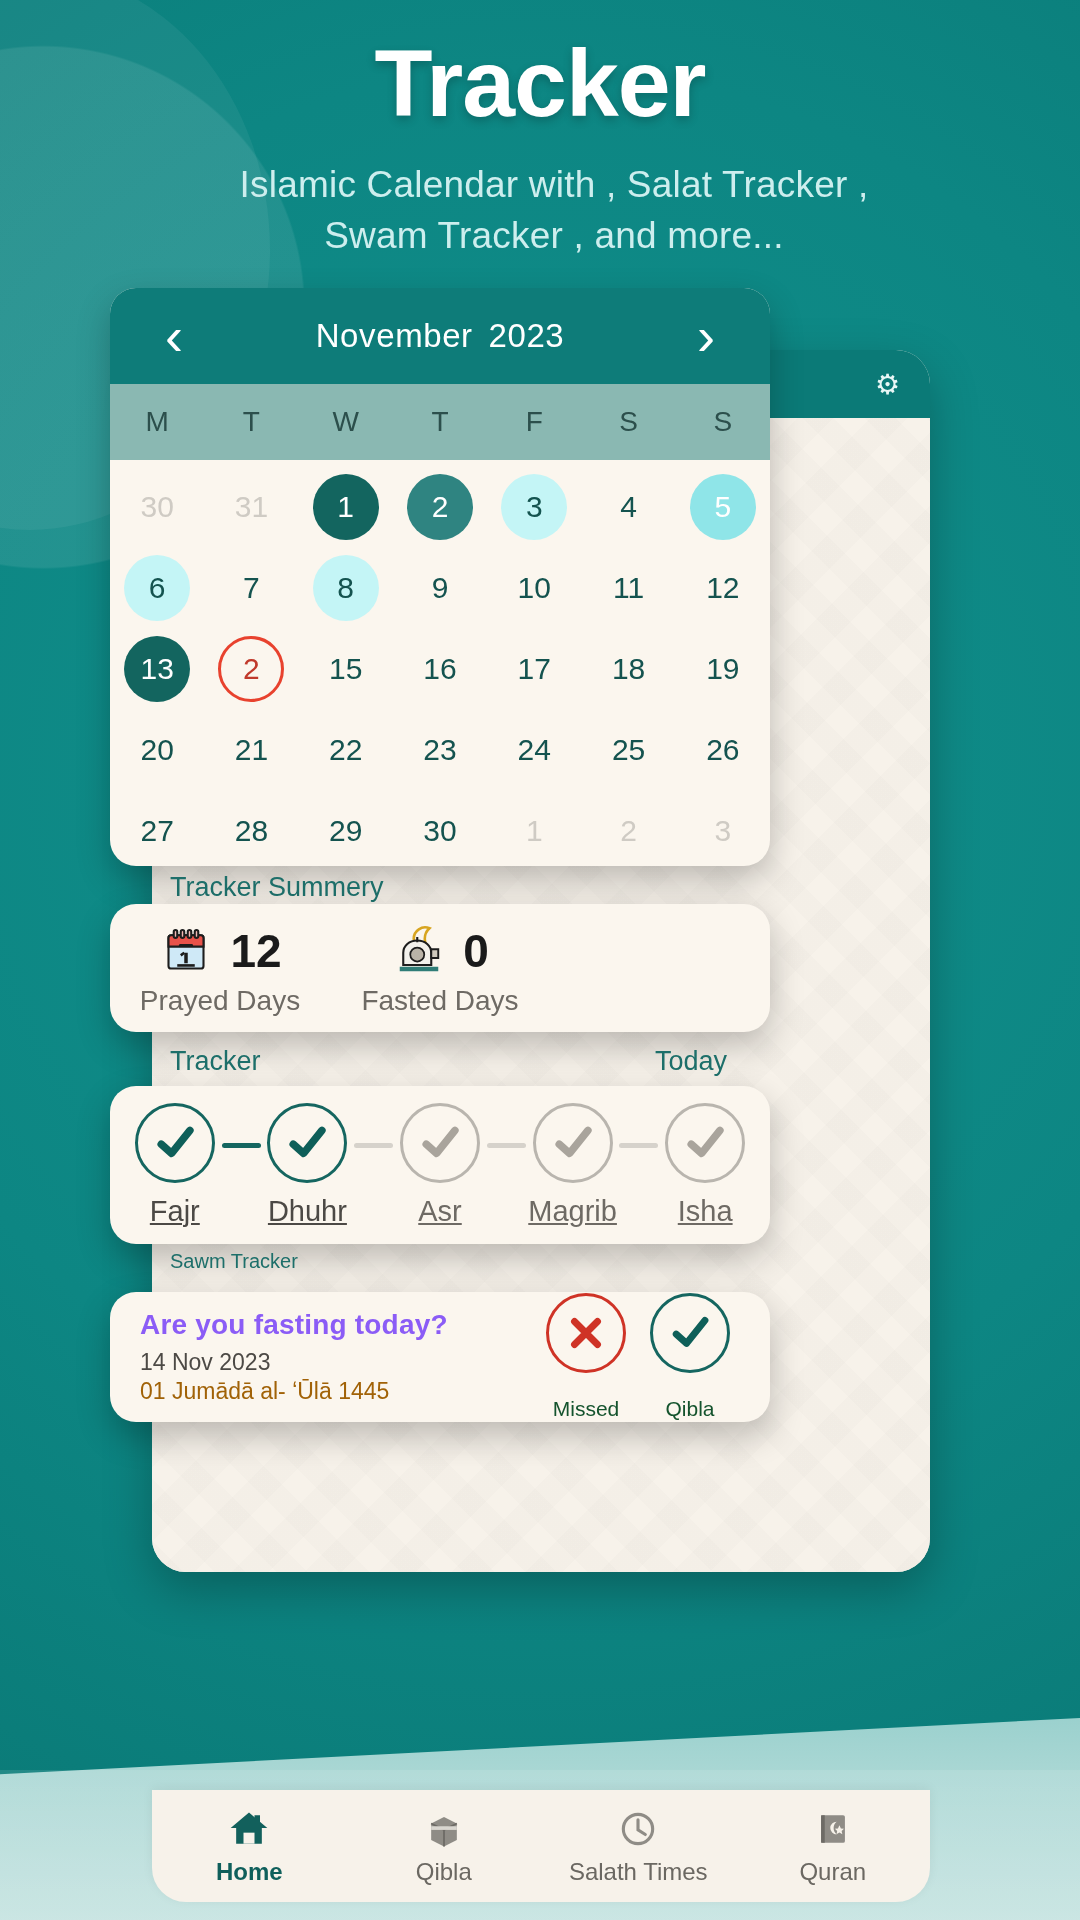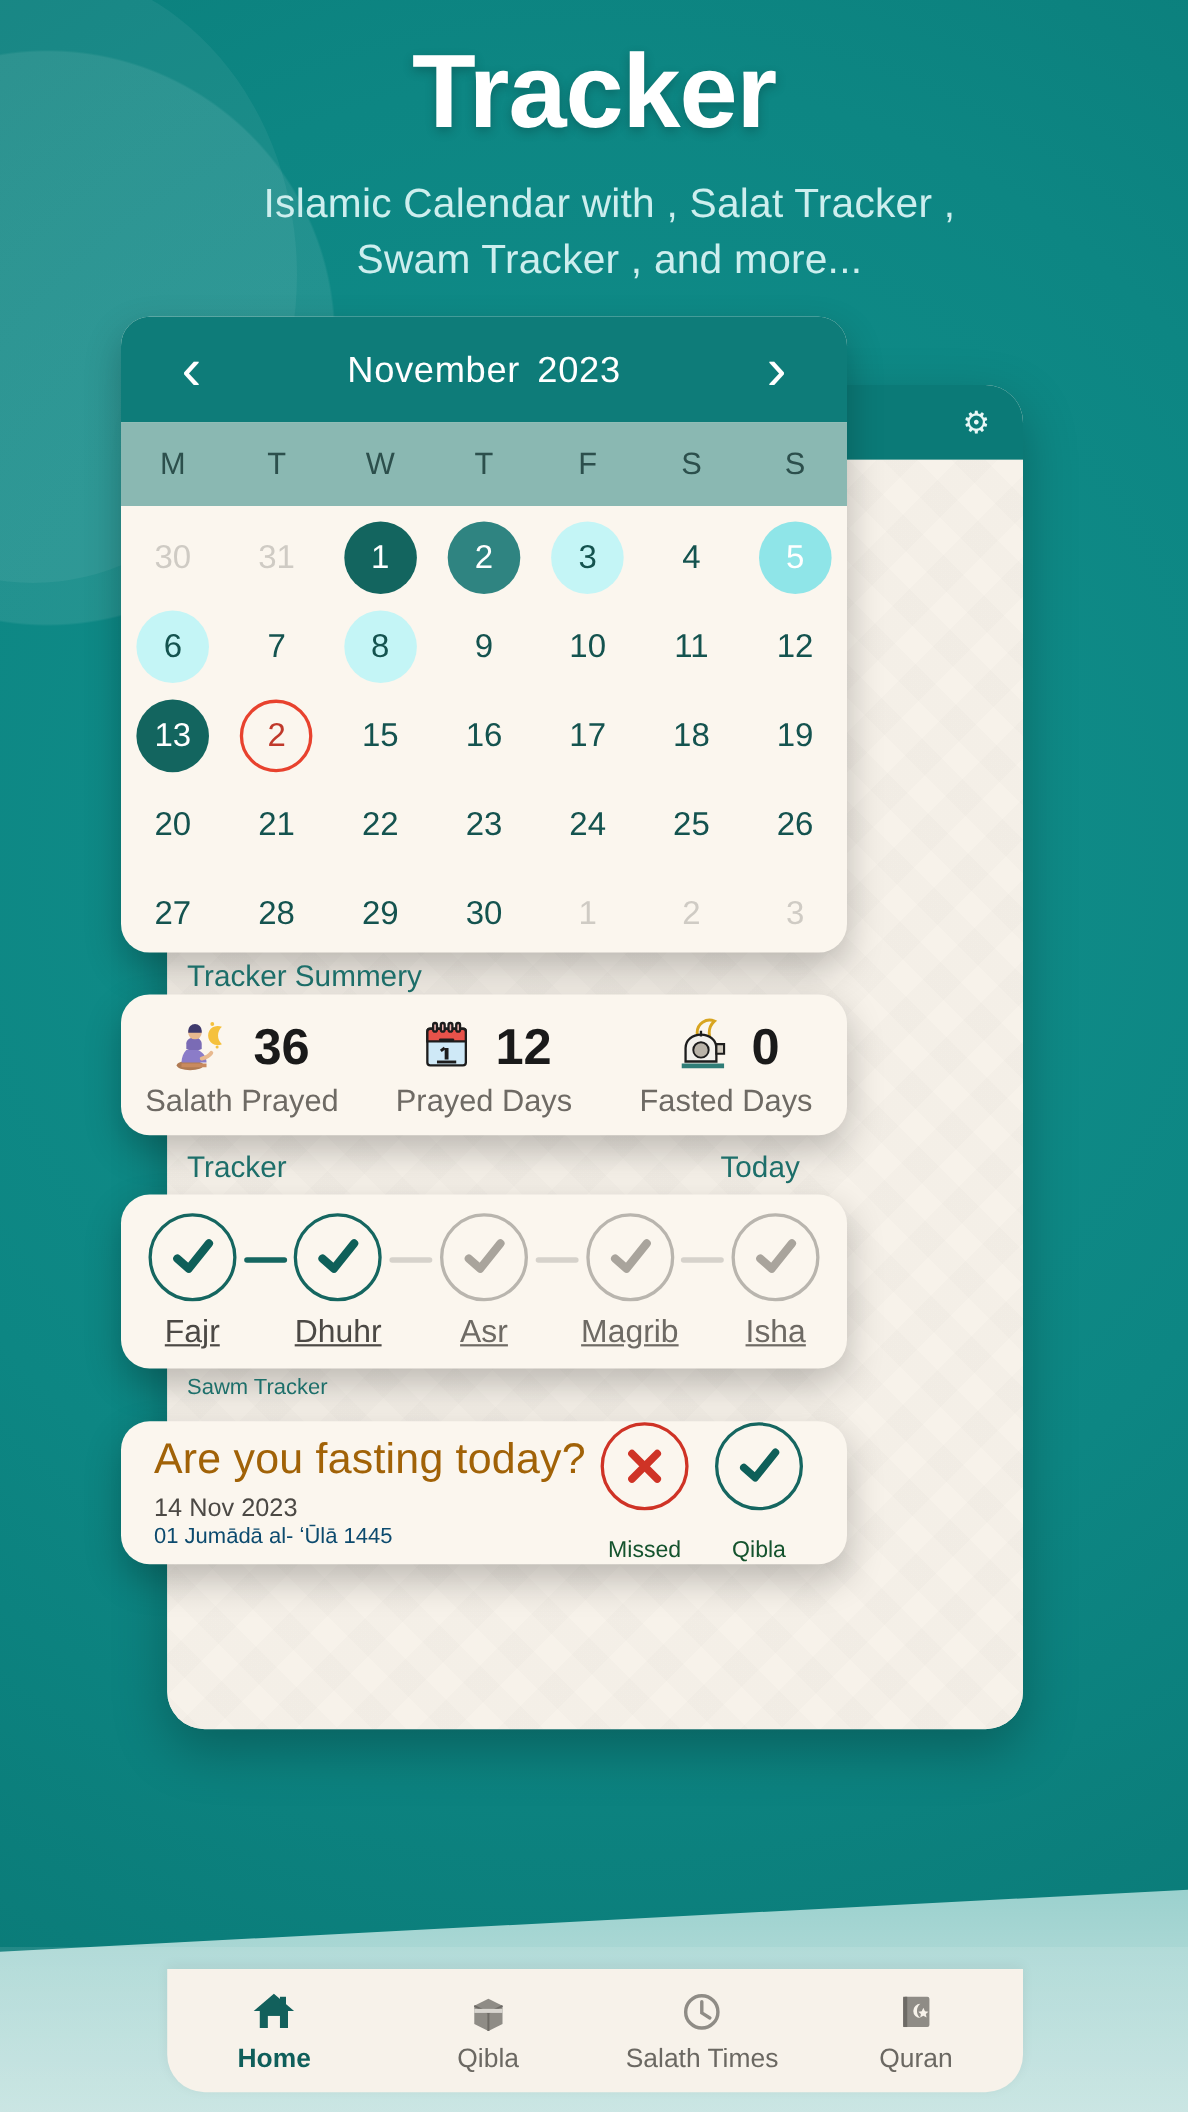--- a/index.html
+++ b/index.html
@@ -144,23 +144,23 @@
   .pnode.on .pname{ color:#4c4945; }
   .plink{ width:40px; height:5px; background:#d6d2cb; border-radius:3px; margin-bottom:40px; }
   .plink.on{ background:#156660; }
 
   
   #sawmCard{
     left:110px; top:1292px; width:660px; height:130px; background:#fbf6ee;
     display:flex; align-items:center; padding:0 28px 0 30px;
   }
   #sawmCard .qwrap{ flex:1; }
-  #sawmQ{ font-size:39px; font-weight:normal; color:#a16207; letter-spacing:.2px; }
+  #sawmQ{ font-size:28px; font-weight:bold; color:#8b5cf6; letter-spacing:.2px; }
   #sawmD1{ font-size:23px; color:#4c4945; margin-top:8px; }
-  #sawmD2{ font-size:20px; color:#0c4a6e; margin-top:2px; }
+  #sawmD2{ font-size:23px; color:#a16207; margin-top:2px; }
   .act{ display:flex; flex-direction:column; align-items:center; width:104px; }
   .acirc{
     width:80px; height:80px; border-radius:50%; border:3px solid #cf3326;
     display:flex; align-items:center; justify-content:center;
   }
   .acirc.done{ border-color:#156660; }
   .acirc svg{ width:46px; height:46px; }
   .alabel{ margin-top:24px; font-size:21px; color:#14532d; }
 
   
@@ -332,38 +332,20 @@
       <div class="cell out">
         <div class="d">3</div>
       </div>
     </div>
 </div>
 
 <div style="position:absolute;left:170px;top:872px;z-index:6;font-size:27px;color:#1d6f6a;">Tracker Summery</div>
 
 <div class="card" id="statCard">
 
-  <div class="stat">
-    <div class="top">
-      <svg class="ico" viewBox="0 0 64 64">
-        <ellipse cx="17" cy="52" rx="14" ry="5" fill="#b07a52"></ellipse>
-        <path d="M8 50h26v4H8z" fill="#c98a5e"></path>
-        <path d="M22 23c4 0 7 3 7 7v5l-8 3-8-3v-6c0-3 3-6 9-6z" fill="#7a6bb5"></path>
-        <path d="M13 36c-3 3-5 8-5 13h26c0-6-4-11-9-13z" fill="#8b7cc8"></path>
-        <circle cx="22" cy="18" r="7" fill="#e8b98f"></circle>
-        <path d="M15 16a7 7 0 0114 0v2H15z" fill="#3f3a6d"></path>
-        <path d="M29 45c4-1 8-3 10-6" stroke="#e8b98f" stroke-width="4" fill="none" stroke-linecap="round"></path>
-        <path d="M50 12a10 10 0 100 18 12 12 0 010-18z" fill="#f5c13d"></path>
-        <circle cx="40" cy="9" r="2" fill="#f5c13d"></circle>
-        <circle cx="45" cy="33" r="1.6" fill="#f5c13d"></circle>
-      </svg>
-      <span class="num">36</span>
-    </div>
-    <div class="lbl">Salath Prayed</div>
-  </div>
 
   <div class="stat">
     <div class="top">
       <svg class="ico" viewBox="0 0 64 64">
         <rect x="12" y="14" width="40" height="38" rx="3" fill="#cfe9f7" stroke="#1d1d1d" stroke-width="2.4"></rect>
         <path d="M12 17a3 3 0 013-3h34a3 3 0 013 3v10H12z" fill="#e8524a" stroke="#1d1d1d" stroke-width="2.4"></path>
         <g stroke="#1d1d1d" stroke-width="2.4" fill="#f2b7b3">
           <rect x="18" y="8" width="4" height="9" rx="2"></rect>
           <rect x="26" y="8" width="4" height="9" rx="2"></rect>
           <rect x="34" y="8" width="4" height="9" rx="2"></rect>

